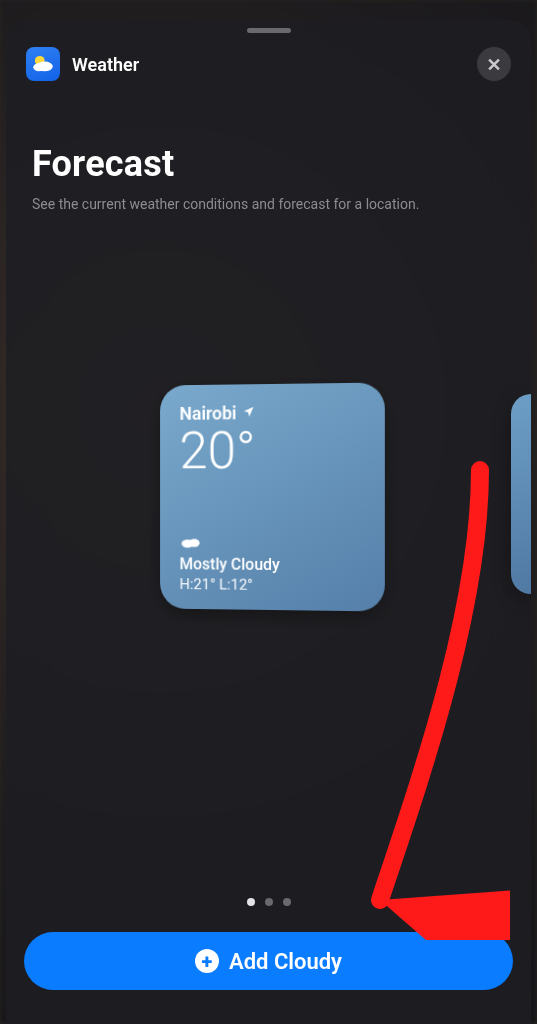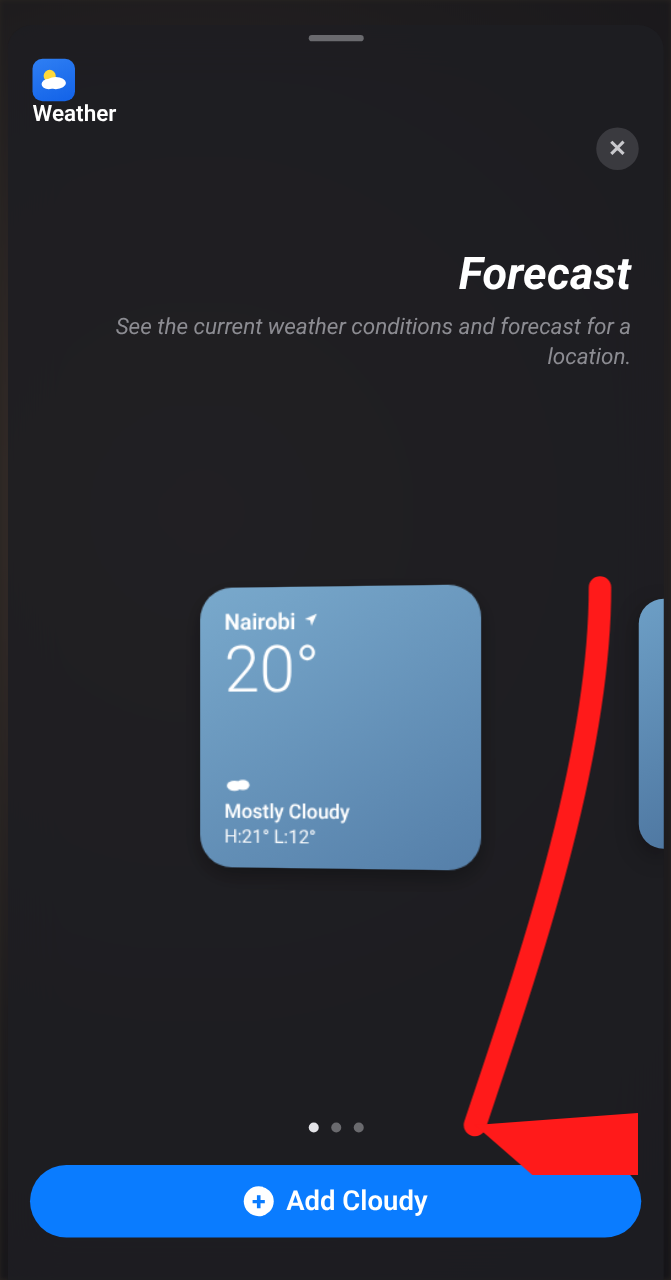--- a/index.html
+++ b/index.html
@@ -21,45 +21,44 @@
     border-radius: 20px 20px 0 0;
     backdrop-filter: blur(20px);
     overflow: hidden;
   }
   .grabber {
     width: 44px; height: 5px; border-radius: 3px;
     background: #6a6a6e;
     margin: 8px auto 0 auto;
   }
   .header {
-    display: flex; align-items: flex-start;
+    display: flex; align-items: center;
     padding: 14px 20px 6px 20px;
-    flex-direction: column;
   }
   .app-icon {
     width: 34px; height: 34px; border-radius: 8px;
     background: linear-gradient(160deg,#2f7ff3 0%, #1262e8 100%);
     display: flex; align-items: center; justify-content: center;
     margin-right: 12px;
     position: relative;
   }
   .app-icon svg { width: 26px; height: 26px; }
   .app-name { color: #fff; font-size: 18px; font-weight: 600; }
   .close-btn {
     margin-left: auto;
     width: 34px; height: 34px; border-radius: 50%;
     background: rgba(120,120,128,0.32);
     display: flex; align-items: center; justify-content: center;
     font-size: 18px; color: #c9c9cd; font-weight: 600;
     cursor: pointer;
   }
-  .title-block { text-align: right; padding: 56px 26px 0 26px; font-style: italic; }
+  .title-block { text-align: left; padding: 56px 26px 0 26px; }
   .title { color: #fff; font-size: 36px; font-weight: 700; letter-spacing: 0.2px; }
   .subtitle {
-    color: #8c8c92; font-size: 18px; line-height: 1.35;
+    color: #8c8c92; font-size: 14px; line-height: 1.35;
     margin-top: 10px;
   }
   .widget-area {
     position: relative;
     margin-top: 170px;
     height: 250px;
   }
   .widget-card {
     position: absolute;
     left: 152px; top: 0;

